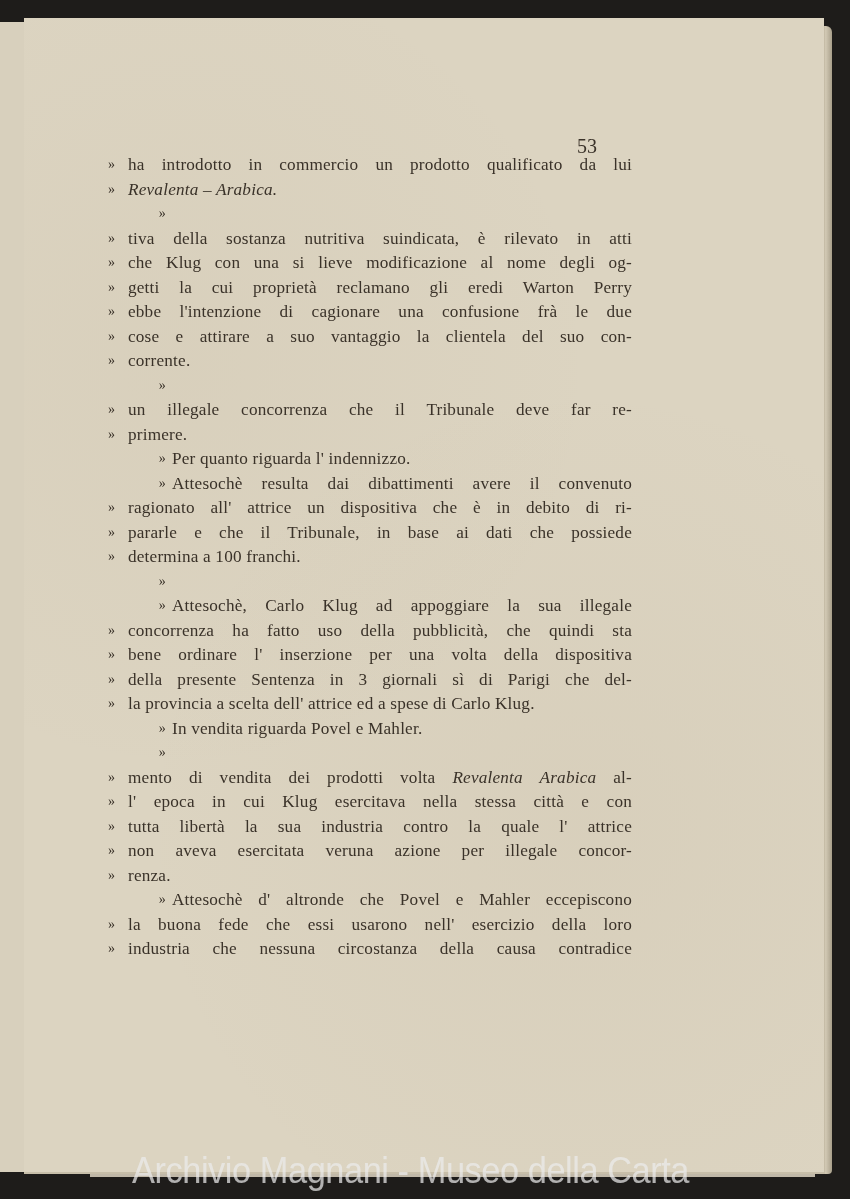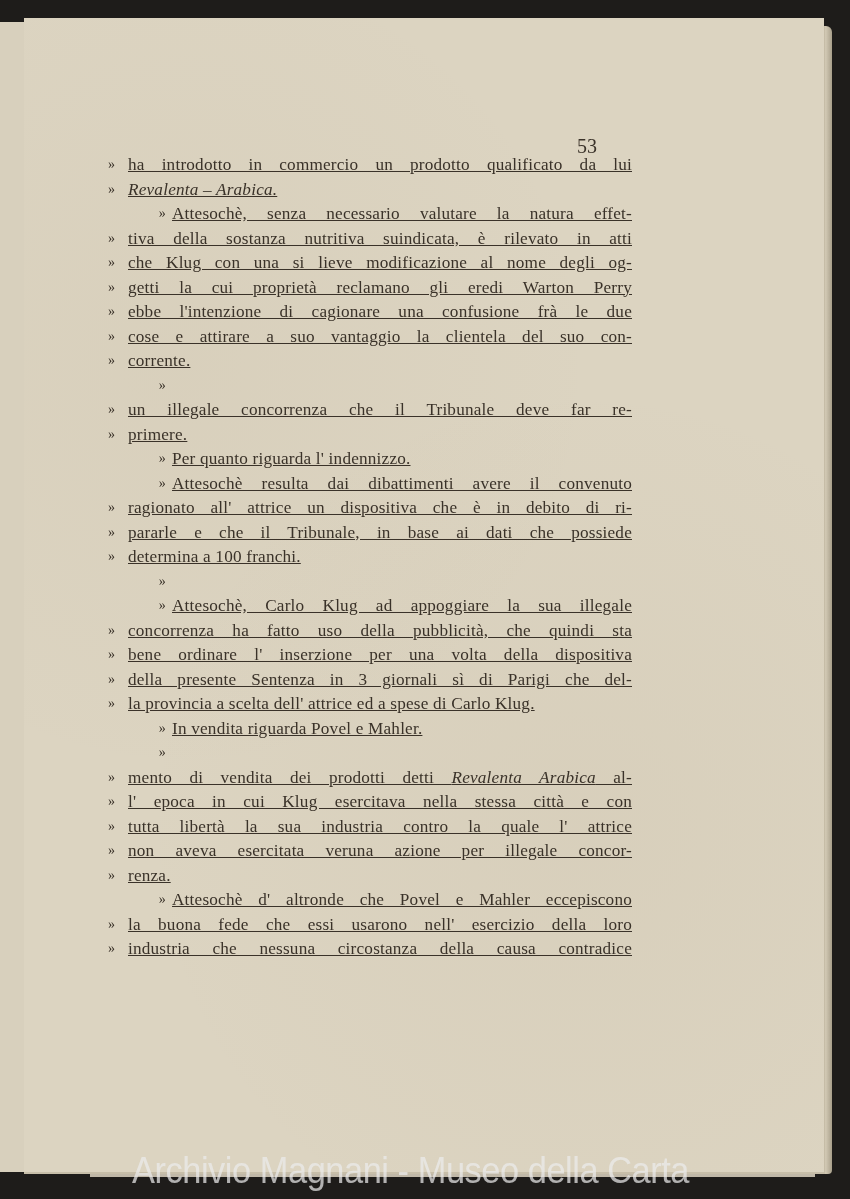--- a/index.html
+++ b/index.html
@@ -80,21 +80,20 @@
       flex: 0 0 20px;
       font-size: 14px;
       text-align: left;
     }
     .line .txt {
       flex: 1 1 auto;
       text-align: justify;
       text-align-last: justify;
       font-stretch: condensed;
       transform-origin: left center;
-      text-decoration: underline;
     }
     .line.last .txt {
       text-align-last: left;
     }
     .line.indent .quote {
       width: 64px;
       flex: 0 0 64px;
       text-align: right;
       padding-right: 6px;
       box-sizing: border-box;
@@ -129,21 +128,20 @@
     <div class="line">
       <span class="quote">»</span>
       <span class="txt">ha introdotto in commercio un prodotto qualificato da lui</span>
     </div>
     <div class="line last">
       <span class="quote">»</span>
       <span class="txt italic">Revalenta – Arabica.</span>
     </div>
     <div class="line indent">
       <span class="quote">»</span>
-      <span class="txt">Attesochè, senza necessario valutare la natura effet-</span>
     </div>
     <div class="line">
       <span class="quote">»</span>
       <span class="txt">tiva della sostanza nutritiva suindicata, è rilevato in atti</span>
     </div>
     <div class="line">
       <span class="quote">»</span>
       <span class="txt">che Klug con una si lieve modificazione al nome degli og-</span>
     </div>
     <div class="line">
@@ -218,21 +216,21 @@
     </div>
     <div class="line indent last">
       <span class="quote">»</span>
       <span class="txt">In vendita riguarda Povel e Mahler.</span>
     </div>
     <div class="line indent">
       <span class="quote">»</span>
     </div>
     <div class="line">
       <span class="quote">»</span>
-      <span class="txt"><span>mento di vendita dei prodotti detti </span><span class="italic">Revalenta Arabica</span><span> al-</span></span>
+      <span class="txt"><span>mento di vendita dei prodotti volta </span><span class="italic">Revalenta Arabica</span><span> al-</span></span>
     </div>
     <div class="line">
       <span class="quote">»</span>
       <span class="txt">l' epoca in cui Klug esercitava nella stessa città e con</span>
     </div>
     <div class="line">
       <span class="quote">»</span>
       <span class="txt">tutta libertà la sua industria contro la quale l' attrice</span>
     </div>
     <div class="line">

